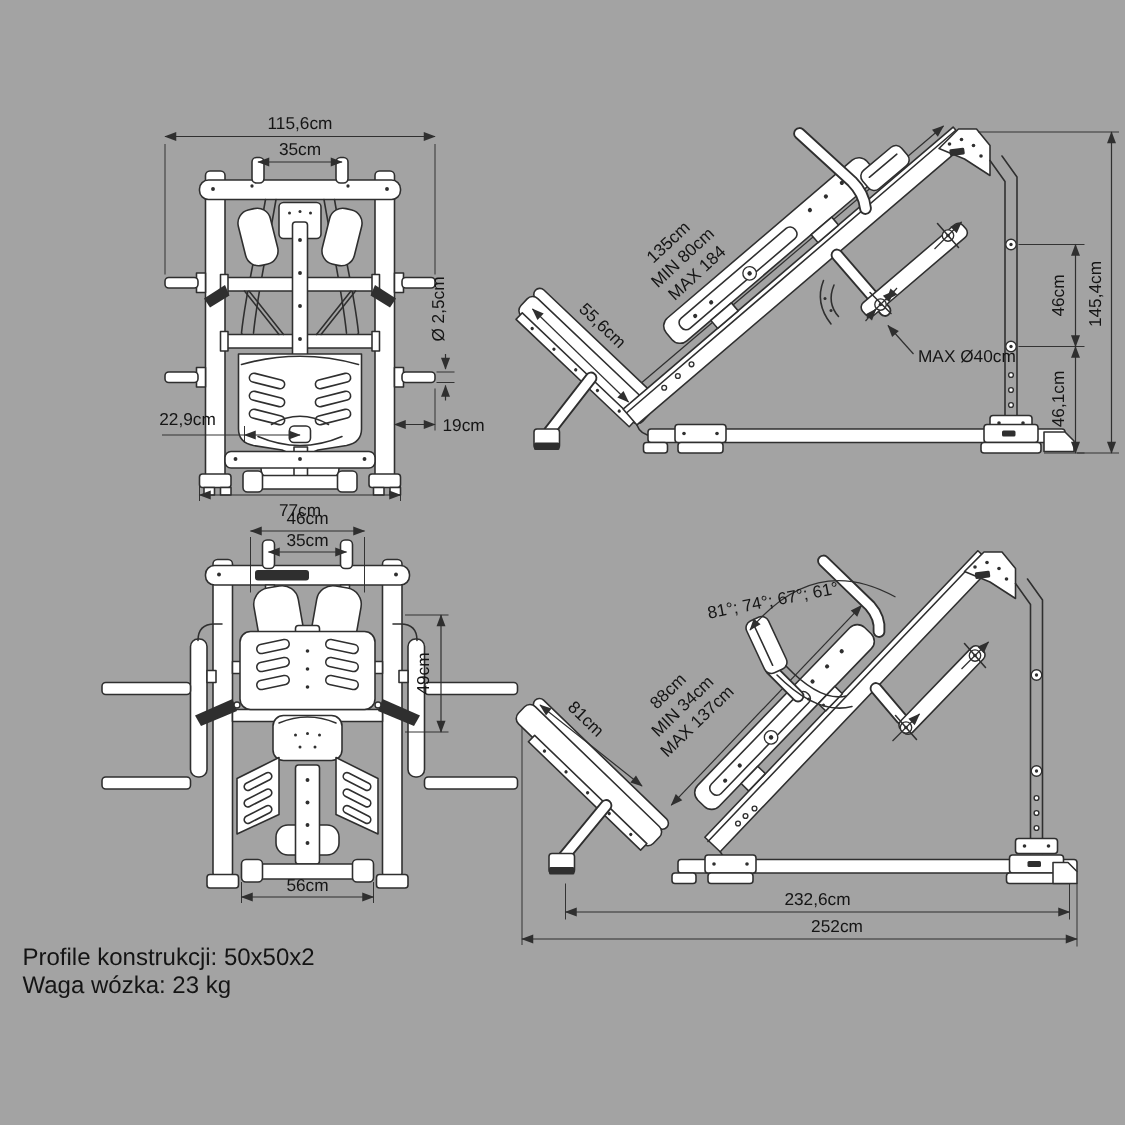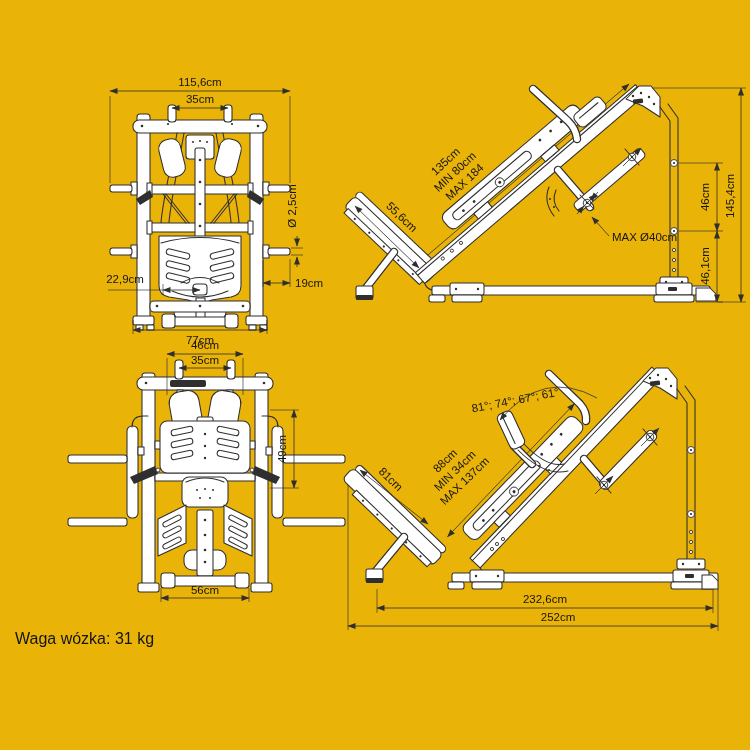--- a/index.html
+++ b/index.html
@@ -1,16 +1,16 @@
 <!DOCTYPE html>
 <html><head>
 <meta charset="utf-8">
 <style>
   html,body{margin:0;padding:0;background:#fff;}
-  #sheet{position:relative;width:750px;height:750px;background:#eab308;overflow:hidden;
+  #sheet{position:relative;width:750px;height:750px;background:#a3a3a3;overflow:hidden;
          font-family:"Liberation Sans",sans-serif;}
   svg{position:absolute;left:0;top:0;}
   .m  {fill:none;stroke:#2f2f2f;stroke-width:1.05;stroke-linejoin:round;stroke-linecap:round;}
   .mf {fill:#fff;stroke:#2f2f2f;stroke-width:1.05;stroke-linejoin:round;}
   .dk {fill:#2f2f2f;stroke:none;}
   .dot{fill:#2f2f2f;stroke:none;}
   .hole{fill:#fff;stroke:#2f2f2f;stroke-width:.9;}
   .ext {stroke:#2f2f2f;stroke-width:.65;fill:none;}
   .diml{stroke:#2f2f2f;stroke-width:.8;fill:none;}
   .dimtxt{font-size:11.5px;fill:#151515;}
@@ -465,15 +465,16 @@
     <path class="ext" d="M377,589 V613 M713,589 V613"></path>
     <path class="diml" d="M377,608 H713" marker-start="url(#ah)" marker-end="url(#ah)"></path>
     <text class="dimtxt" x="545" y="603" text-anchor="middle">232,6cm</text>
     <path class="ext" d="M718,589 V631"></path>
     <path class="diml" d="M348,626 H718" marker-start="url(#ah)" marker-end="url(#ah)"></path>
     <text class="dimtxt" x="558" y="621" text-anchor="middle">252cm</text>
   </g>
 </svg>
 
 <div id="specs">
-  <div>Waga wózka: 31 kg</div>
+  <div>Profile konstrukcji: 50x50x2</div>
+  <div>Waga wózka: 23 kg</div>
 </div>
 </div>
 
 </body></html>

